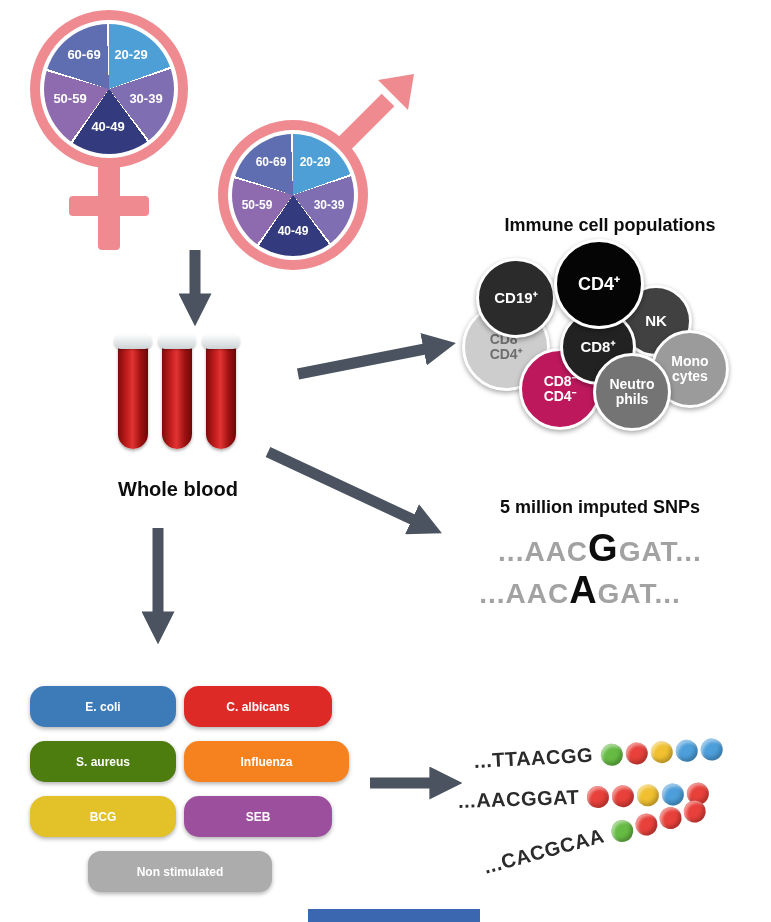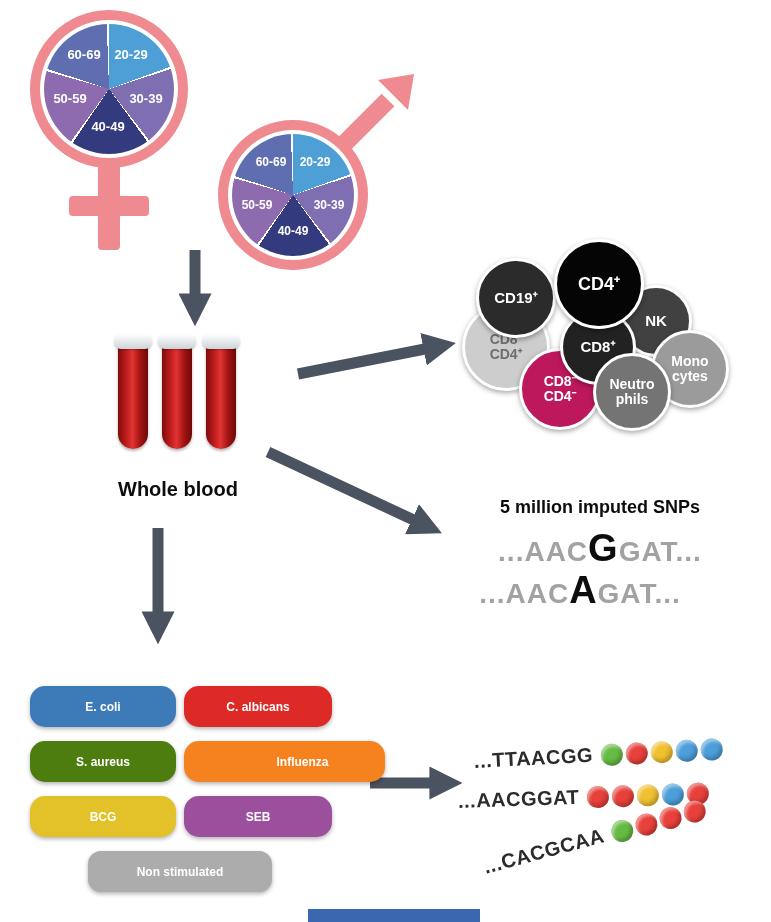--- a/index.html
+++ b/index.html
@@ -110,20 +110,21 @@
       <div class="tube-body"></div>
       <div class="tube-cap"></div>
     </div>
     <div class="tube" style="left:98px;top:0;">
       <div class="tube-body"></div>
       <div class="tube-cap"></div>
     </div>
   </div>
   <div class="blood-label" style="left:88px;top:478px;width:180px;">Whole blood</div>
 
+  <div class="sec-title" style="left:455px;top:214px;width:310px;">Immune cell populations</div>
   <div class="abs" style="left:0;top:0;width:0;height:0;">
     <div class="cell" style="left: 462px; top: 303px; width: 82px; height: 82px; z-index: 1; font-size: 14px; background: rgb(205, 205, 205); color: rgb(110, 110, 110);">CD8⁺
 CD4⁺</div>
     <div class="cell" style="left: 476px; top: 258px; width: 74px; height: 74px; z-index: 2; font-size: 15px; background: rgb(43, 43, 43); color: rgb(255, 255, 255);">CD19⁺</div>
     <div class="cell" style="left: 620px; top: 285px; width: 66px; height: 66px; z-index: 2; font-size: 15px; background: rgb(65, 65, 65); color: rgb(255, 255, 255);">NK</div>
     <div class="cell" style="left: 519px; top: 348px; width: 76px; height: 76px; z-index: 2; font-size: 14px; background: #be185d; color: rgb(255, 255, 255);">CD8⁻
 CD4⁻</div>
     <div class="cell" style="left: 651px; top: 330px; width: 72px; height: 72px; z-index: 3; font-size: 14px; background: rgb(155, 155, 155); color: rgb(255, 255, 255);">Mono
 cytes</div>
     <div class="cell" style="left: 560px; top: 309px; width: 70px; height: 70px; z-index: 3; font-size: 15px; background: rgb(34, 34, 34); color: rgb(255, 255, 255);">CD8⁺</div>
@@ -137,22 +138,22 @@
     <span>...AAC</span><span class="snp-var">G</span><span>GAT...</span>
   </div>
   <div class="snp-row" style="left:415px;top:570px;">
     <span>...AAC</span><span class="snp-var">A</span><span>GAT...</span>
   </div>
 
   <div class="abs" style="left:0;top:0;width:0;height:0;">
     <div class="stim" style="left: 30px; top: 686px; width: 146px; background: rgb(61, 122, 184);">E. coli</div>
     <div class="stim" style="left: 184px; top: 686px; width: 148px; background: rgb(222, 42, 38);">C. albicans</div>
     <div class="stim" style="left: 30px; top: 741px; width: 146px; background: #4d7c0f;">S. aureus</div>
-    <div class="stim" style="left: 184px; top: 741px; width: 165px; background: rgb(245, 130, 31); padding-left: 36px;">Influenza</div>
-    <div class="stim" style="left: 30px; top: 796px; width: 146px; background: rgb(226, 194, 40);">BCG</div>
+    <div class="stim" style="left: 184px; top: 741px; width: 165px; background: rgb(245, 130, 31);">Influenza</div>
+    <div class="stim" style="left: 30px; top: 796px; width: 146px; background: rgb(226, 194, 40); border-radius: 16px;">BCG</div>
     <div class="stim" style="left: 184px; top: 796px; width: 148px; background: rgb(156, 79, 156);">SEB</div>
     <div class="stim" style="left: 88px; top: 851px; width: 184px; background: rgb(172, 172, 172); border-radius: 13px;">Non stimulated</div>
   </div>
 
 
   <div class="gene-row" style="left:474px;top:750px;transform:rotate(-3deg);">
     <span class="gene-seq">...TTAACGG</span>
     <span class="bead bead-first" style="background: rgb(102, 187, 68);"></span>
     <span class="bead" style="background: rgb(232, 64, 58);"></span>
     <span class="bead" style="background: rgb(240, 192, 48);"></span>

